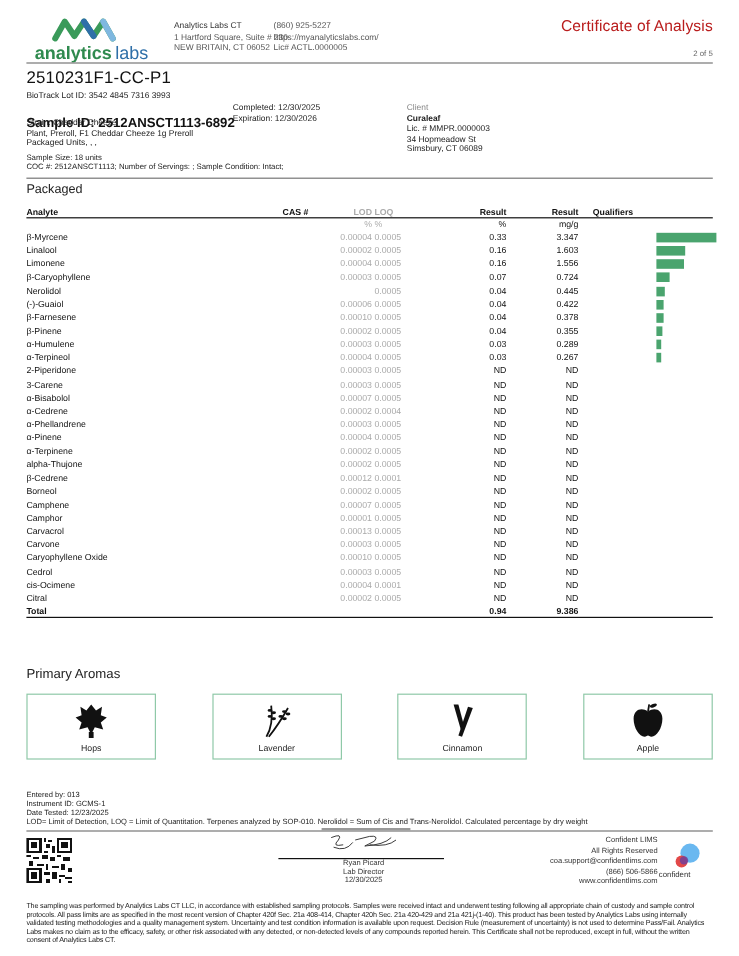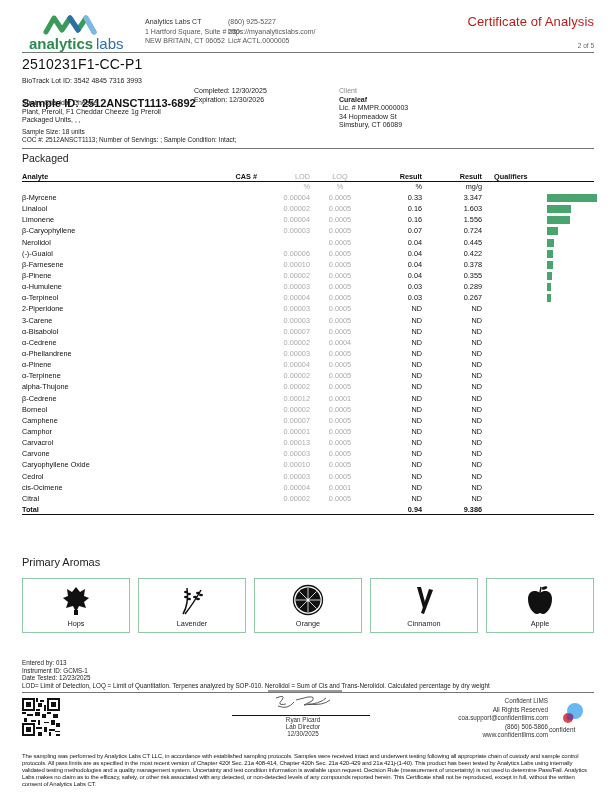--- a/index.html
+++ b/index.html
@@ -28,27 +28,27 @@
 
   #terp-title { left:22px; top:152px; font-size:10.5px; color:#222; }
 
   
   #terp-table { position:absolute; left:22px; top:171px; width:572px; }
   .row { position:relative; height:11.15px; font-size:7.3px; line-height:11px; }
   .row span { position:absolute; top:0; white-space:nowrap; }
   .c-name { left:0;text-align:right; }
   .c-cas { left:205px; width:30px; text-align:right; }
   .c-lod { left:230px; width:58px; text-align:right; color:#aaa; }
-  .c-loq { left:290px; width:56px; text-align:center; color:#aaa; }
+  .c-loq { left:290px; width:56px; text-align:left; color:#aaa; }
   .c-pct { left:345px; width:55px; text-align:right; }
   .c-mgg { left:405px; width:55px; text-align:right; }
   .c-qual { left:472px; }
   .bar { position:absolute; left:525px; top:2px; height:8px; background:#4aa46e; }
   .row.header { font-weight:bold; border-bottom:1px solid #111; height:11px; }
-  .row.header .c-lod, .row.header .c-loq { font-weight:normal; color:#aaa; }
+  .row.header .c-lod, .row.header .c-loq { font-weight:bold; color:#aaa; }
   .row.units .c-lod, .row.units .c-loq { color:#aaa; }
   .row.units { height:10px; line-height:10px; }
   .row.total { font-weight:bold; border-bottom:1.5px solid #111; }
 
   #aromas-title { left:22px; top:556px; font-size:11px; color:#222; }
   #aromas { position:absolute; left:22px; top:578px; width:572px; height:55px; display:flex; justify-content:space-between; }
   .aroma { width:108px; height:55px; border:1px solid #8fc9a8; position:relative; }
   .aroma svg { position:absolute; left:50%; top:5px; transform:translateX(-50%); }
   .aroma .lbl { position:absolute; left:0; right:0; bottom:4px; text-align:center; font-size:7.3px; color:#222; }
 
@@ -365,34 +365,20 @@
           <ellipse cx="12" cy="10" rx="2" ry="1.2"></ellipse>
         <ellipse cx="9" cy="13" rx="2" ry="1.2"></ellipse>
           <ellipse cx="12" cy="15" rx="2" ry="1.2"></ellipse>
         <ellipse cx="21" cy="9" rx="2" ry="1.2"></ellipse>
           <ellipse cx="24" cy="11" rx="2" ry="1.2"></ellipse>
         <ellipse cx="18" cy="13" rx="2" ry="1.2"></ellipse>
           <ellipse cx="21" cy="15" rx="2" ry="1.2"></ellipse>
       </g>
     </svg>
     <div class="lbl">Lavender</div>
-  </div>
-  <div class="aroma">
-    <svg width="32" height="32" viewBox="0 0 32 32">
-      <circle cx="16" cy="16" r="14.5" fill="none" stroke="#111" stroke-width="1.3"></circle>
-      <circle cx="16" cy="16" r="12.5" fill="#111"></circle>
-      <g stroke="#fff" stroke-width="0.8">
-        <line x1="16" y1="4" x2="16" y2="28"></line>
-          <line x1="4" y1="16" x2="28" y2="16"></line>
-        <line x1="7.5" y1="7.5" x2="24.5" y2="24.5"></line>
-          <line x1="24.5" y1="7.5" x2="7.5" y2="24.5"></line>
-      </g>
-      <circle cx="16" cy="16" r="1.5" fill="#fff"></circle>
-    </svg>
-    <div class="lbl">Orange</div>
   </div>
   <div class="aroma">
     <svg width="30" height="32" viewBox="0 0 30 32">
       <path d="M8 3 L12 3 L17 22 L14 24 Z" fill="#111"></path>
       <path d="M20 5 L24 6 L15 30 L12 29 Z" fill="#111"></path>
     </svg>
     <div class="lbl">Cinnamon</div>
   </div>
   <div class="aroma">
     <svg width="30" height="32" viewBox="0 0 30 32">

